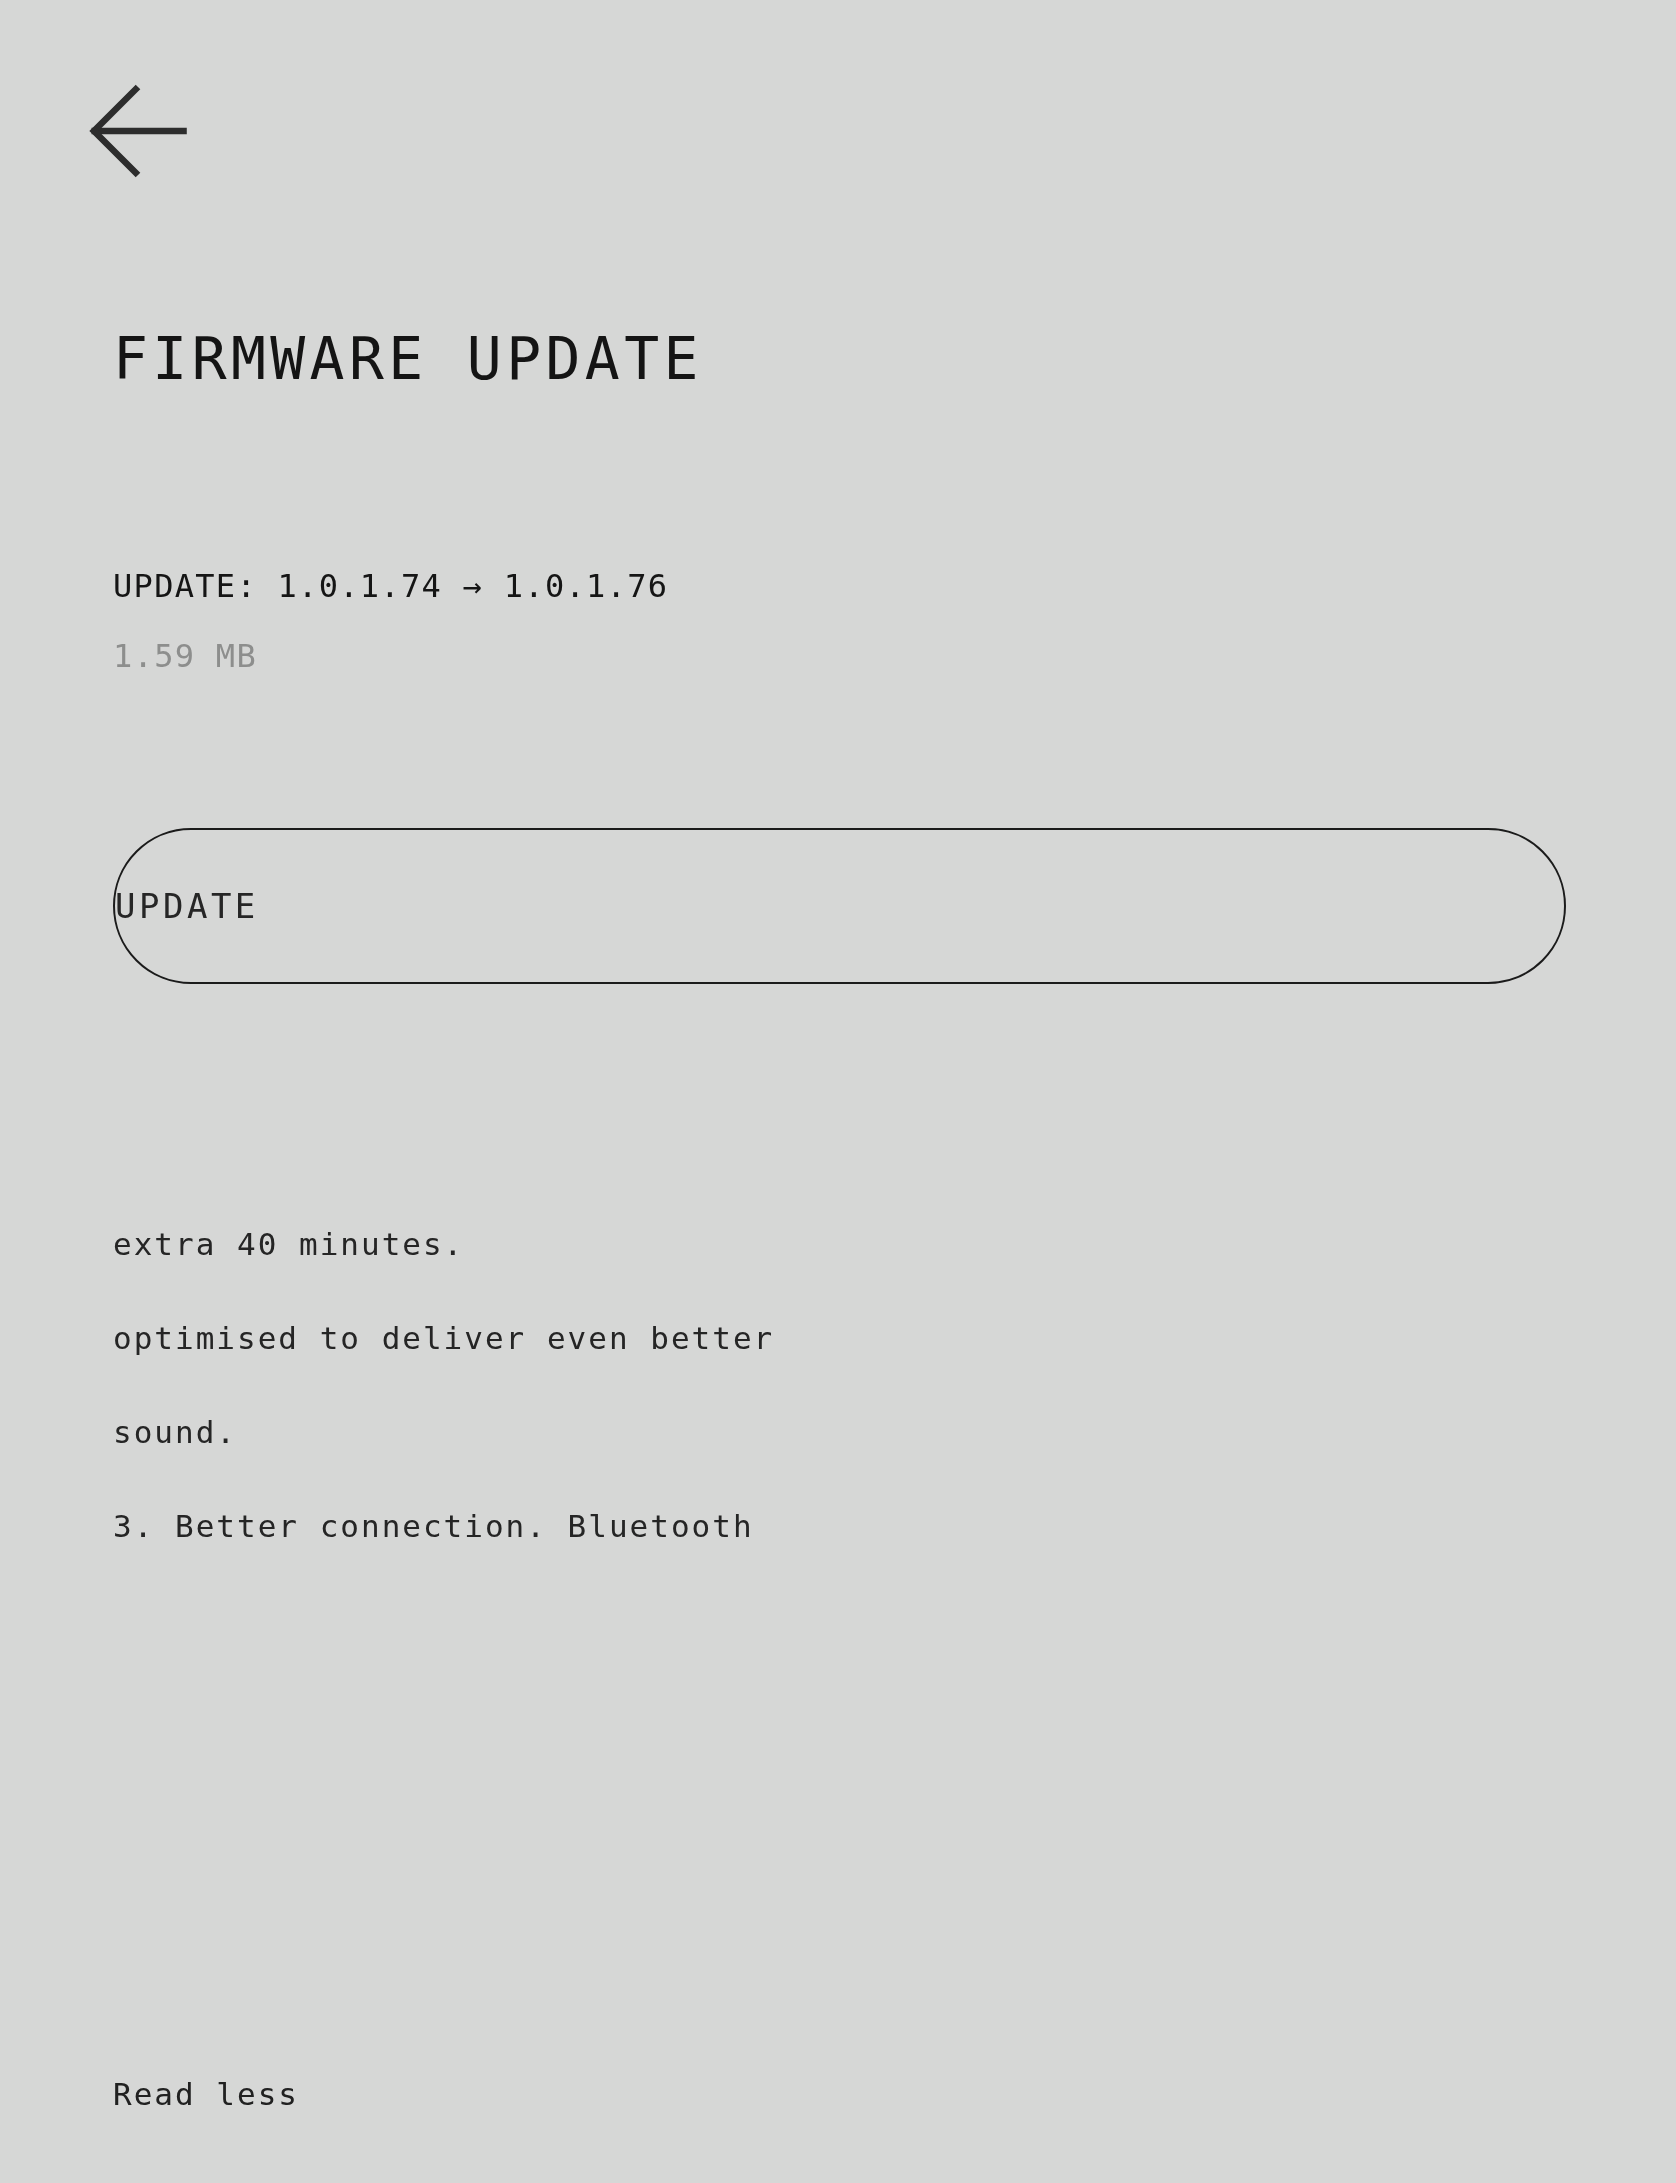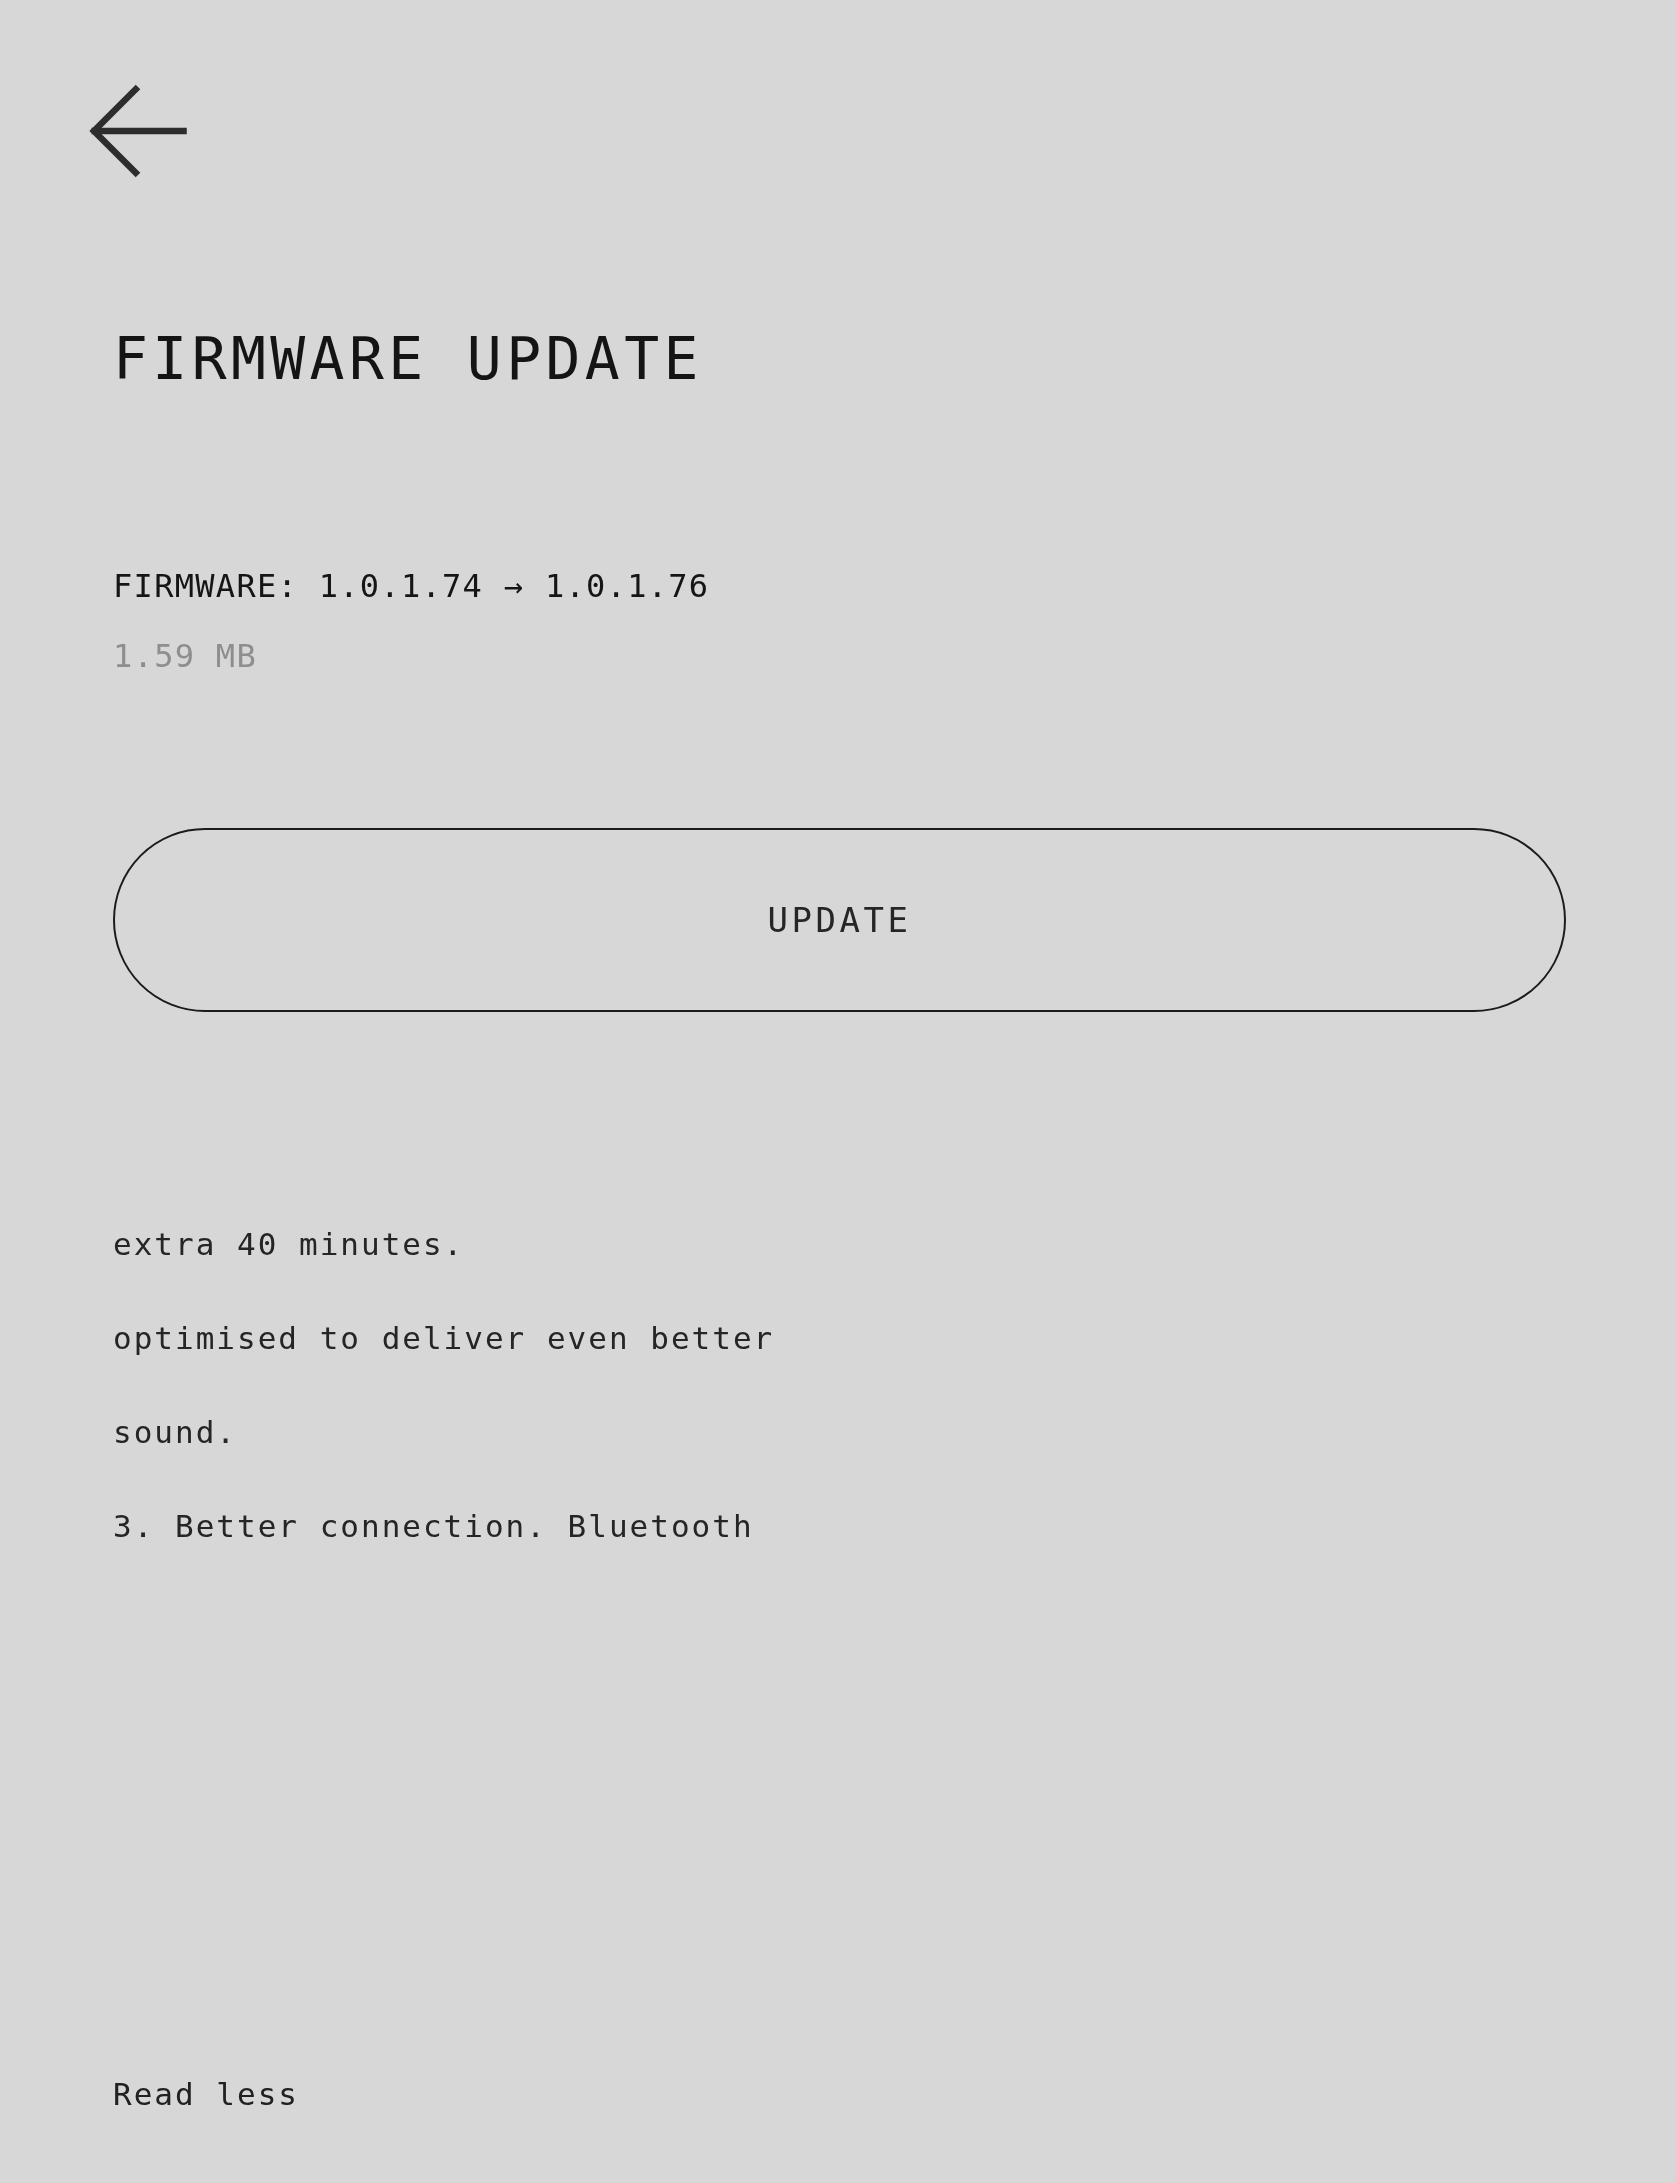--- a/index.html
+++ b/index.html
@@ -64,28 +64,28 @@
     color: #8d8e8d;
     white-space: nowrap;
   }
 
   
   .update-button {
     position: absolute;
     left: 113px;
     top: 828px;
     width: 1453px;
-    height: 184px;
+    height: 156px;
     box-sizing: border-box;
     border: 2.2px solid #1b1b1b;
     border-radius: 96px;
     background: transparent;
     display: flex;
     align-items: center;
-    justify-content: center;
+    justify-content: flex-start;
     cursor: pointer;
     padding: 0;
     font-family: inherit;
   }
   .update-button .label {
     font-size: 34px;
     letter-spacing: 3.5px;
     color: #262626;
     line-height: 1;
   }
@@ -127,21 +127,21 @@
   <span>
     <svg width="100" height="96" viewBox="0 0 230 220" fill="none" aria-hidden="true">
       <path d="M222 110 H18" stroke="#2d2d2d" stroke-width="15" stroke-linecap="square"></path>
       <path d="M112 14 L16 110 L112 206" stroke="#2d2d2d" stroke-width="15" stroke-linecap="square" stroke-linejoin="miter" fill="none"></path>
     </svg>
   </span>
 </div>
 
 <h1 class="page-title">FIRMWARE UPDATE</h1>
 
-<div class="version-line">FIRMWARE: 1.0.1.74 → 1.0.1.76</div>
+<div class="version-line">UPDATE: 1.0.1.74 → 1.0.1.76</div>
 <div class="size-line">1.59 MB</div>
 
 <button class="update-button">
   <span class="label">UPDATE</span>
 </button>
 
 <div class="release-notes">
   <div class="note-line">extra 40 minutes.</div>
   <div class="note-line">optimised to deliver even better</div>
   <div class="note-line">sound.</div>

